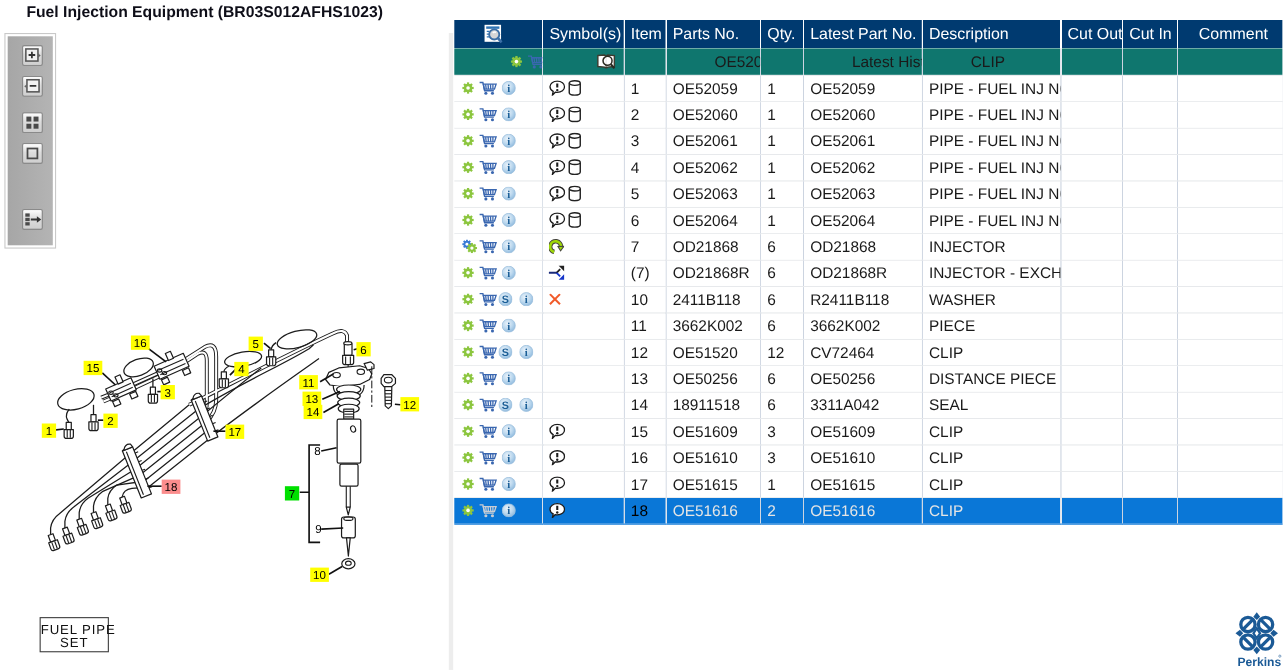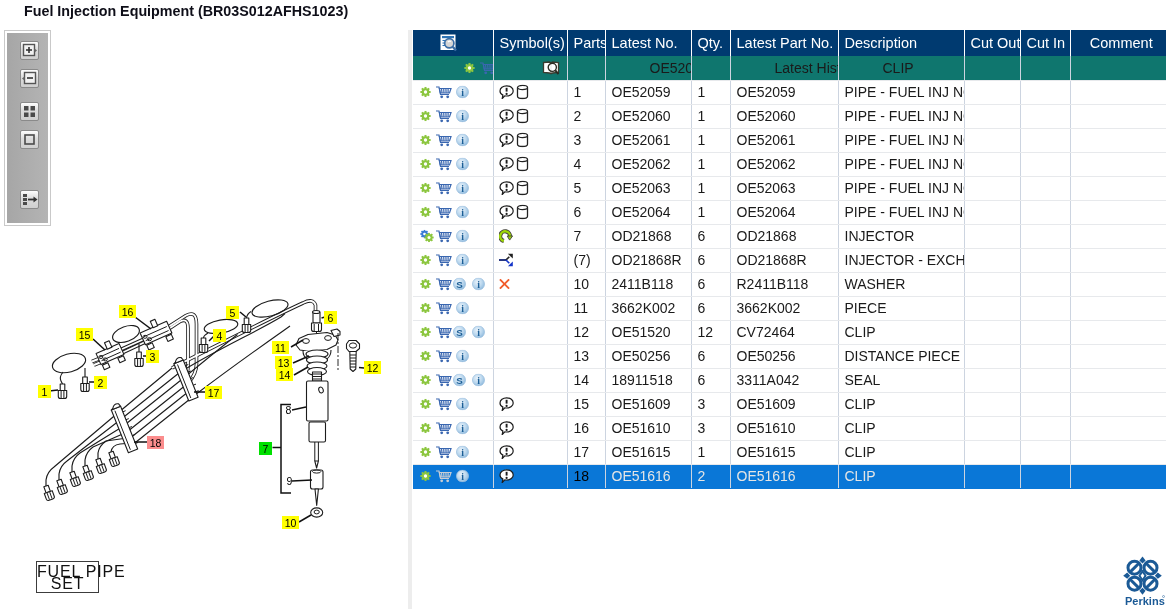--- a/index.html
+++ b/index.html
@@ -11,42 +11,42 @@
 #divider { position:absolute; left:408px; top:30px; width:4px; height:579px; background:#ededed; }
 
 #toolbar { position:absolute; left:4px; top:30px; width:47px; height:196px;
   border:1px solid #c9c9c9; background:#ffffff; padding:2px; }
 #toolbar .panel { width:100%; height:100%; background:linear-gradient(90deg,#a6a6a6,#b4b4b4); position:relative; }
 .tbtn { position:absolute; left:13px; width:19px; height:19px;
   background:linear-gradient(180deg,#fdfdfd,#dcdcdc 45%,#cfcfcf);
   border:1px solid #8a8a8a; border-radius:2px; text-align:center; }
 .tbtn svg { display:block; margin:0 auto; }
 
-#grid { position:absolute; left:413px; top:30px; width:753px; border-collapse:collapse;
+#grid { position:absolute; left:413px; top:18px; width:753px; border-collapse:collapse;
   table-layout:fixed; font-size:14px; color:#1a1a1a; }
 #grid col.c1{width:80px} #grid col.c2{width:74px} #grid col.c3{width:38px}
 #grid col.c4{width:86px} #grid col.c5{width:39px} #grid col.c6{width:108px}
 #grid col.c7{width:126px} #grid col.c8{width:56px} #grid col.c9{width:50px}
 #grid col.c10{width:96px}
 #grid th { background:#003a70; color:#ffffff; font-weight:normal; font-size:14.5px;
   height:26px; text-align:left; padding:0 0 0 6px; border-right:1px solid #ffffff;
   overflow:hidden; white-space:nowrap; position:relative; }
 #grid th:last-child { border-right:none;text-align:center; }
 #grid td { height:24px; padding:0 0 0 6px; border-right:1px solid #ccd4e0;
   border-bottom:1px solid #e7e9ec; overflow:hidden; white-space:nowrap;
   position:relative; background:#ffffff; }
 #grid td:last-child { border-right:1px solid #ccd4e0; }
 #grid tr.cream td { background:#0f766e;padding-left:44px; }
 #grid tr.sel td { background:#0a77d7; color:#e5e5e5; border-bottom-color:#0a77d7; }
 #grid tr.sel td.itm { color:#000000; }
 #grid td.ic { padding:0; }
 .icwrap { position:relative; width:100%; height:23px; }
 .icwrap svg { position:absolute; top:50%; transform:translateY(-50%); }
 #fpbox { position:absolute; left:36px; top:561px; width:63px; height:32px;
-  border:1.5px solid #3c3c3c; text-align:center; font-size:16px; color:#111;
+  border:1.5px solid #3c3c3c; text-align:center; font-size:12px; color:#111;
   line-height:12px; padding-top:4px; letter-spacing:0.8px; white-space:nowrap; }
 #perkins { position:absolute; left:1112px; top:551px; }
 </style>
 </head>
 <body>
 <div id="page">
   <div id="title">Fuel Injection Equipment (BR03S012AFHS1023)</div>
 
   <svg width="0" height="0" style="position:absolute">
     <defs>
@@ -223,22 +223,22 @@
         <col class="c10">
     </colgroup>
     <tbody>
         <tr>
       <th style="padding:0">
             <svg width="17" height="18" style="position:absolute;left:27px;top:4px">
               <use href="#hdrmag"></use>
             </svg>
           </th>
       <th>Symbol(s)</th>
-          <th>Parts</th>
-          <th>Latest No.</th>
+          <th>Item</th>
+          <th>Parts No.</th>
           <th>Qty.</th>
       <th>Latest Part No.</th>
           <th>Description</th>
           <th>Cut Out</th>
           <th>Cut In</th>
           <th>Comment</th>
     </tr>
     <tr class="cream">
       <td class="ic">
             <div class="icwrap">

